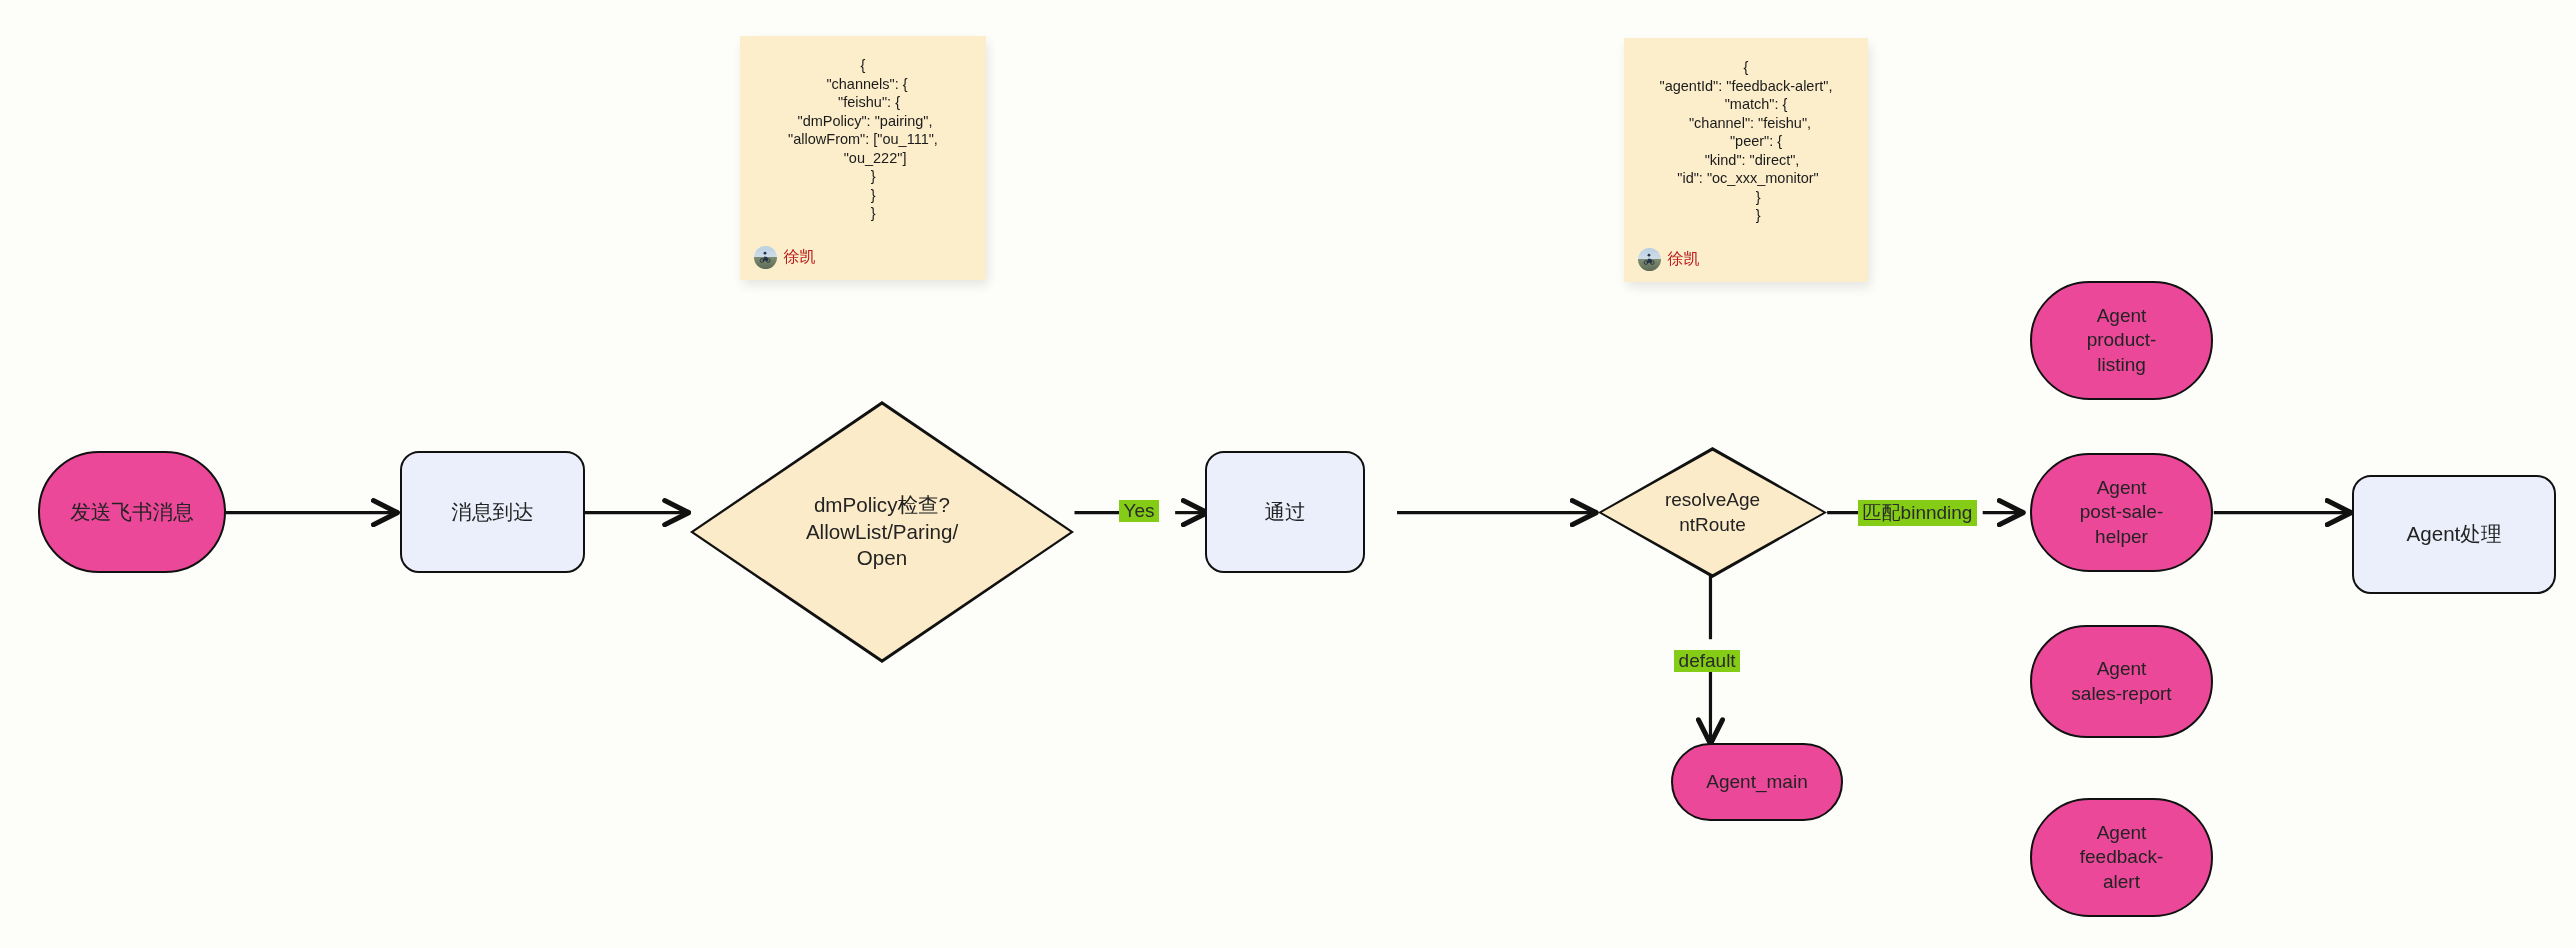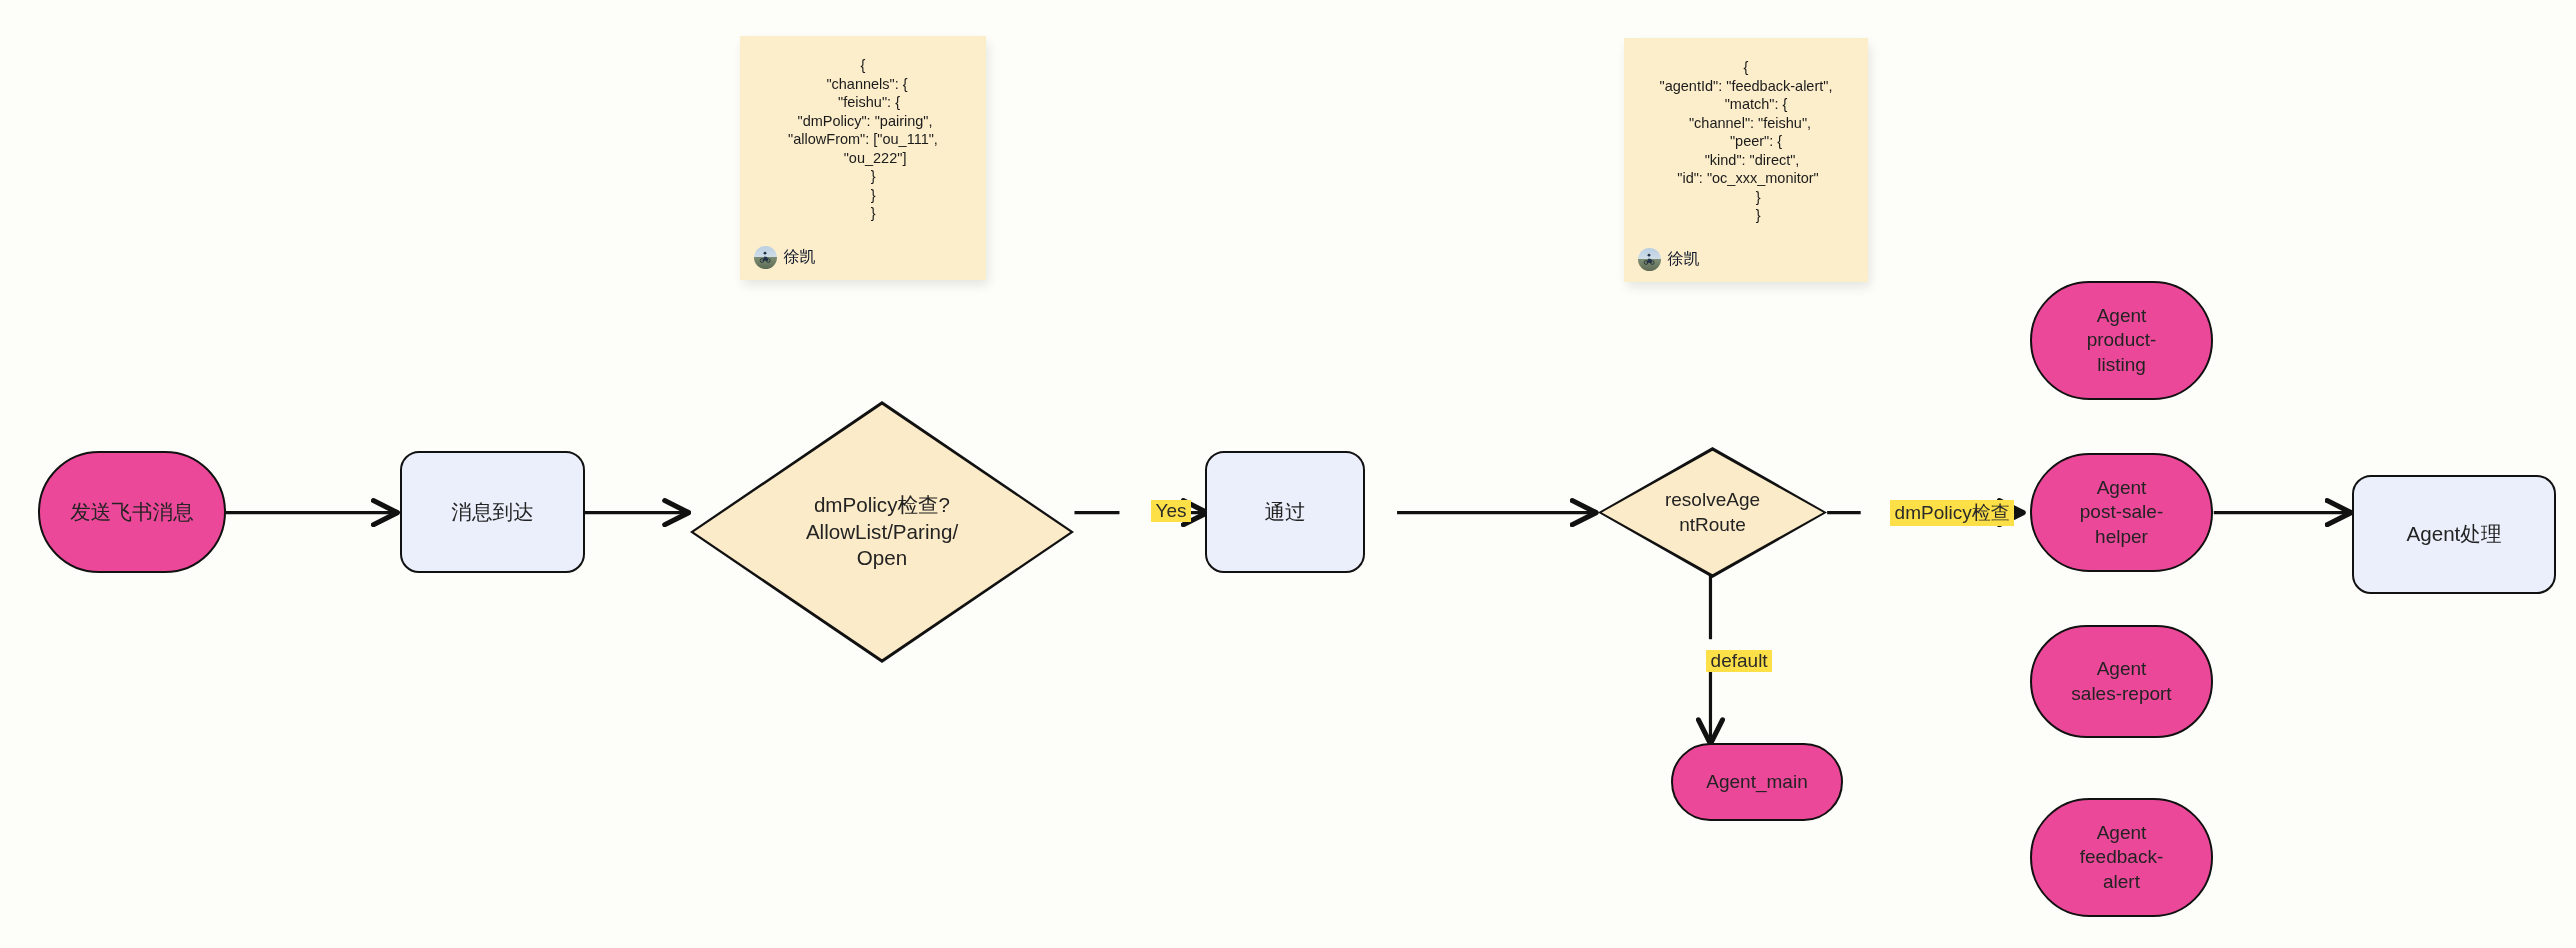--- a/index.html
+++ b/index.html
@@ -57,21 +57,21 @@
     background: linear-gradient(#b9cfe2 0%, #cfdce7 46%, #7e8e74 47%, #5e6b55 100%);
   }
   .avatar .rider {
     position: absolute;
     left: 50%; top: 48%;
     transform: translate(-50%,-50%);
     width: 13px; height: 13px;
   }
   .author-name {
     font-size: 16px;
-    color: #0f172a;
+    color: #b91c1c;
   }
 
   
   .node {
     position: absolute;
     box-sizing: border-box;
     display: flex;
     align-items: center;
     justify-content: center;
     text-align: center;
@@ -116,23 +116,22 @@
     z-index: 2;
     white-space: pre-line;
   }
 
   
   .edge-label {
     position: absolute;
     font-size: 19px;
     color: #2a2a2a;
     white-space: nowrap;
-    background: #fde047;
+    background: #84cc16;
     padding: 0 4.6px;
-    margin-left: 32px;
   }
 </style>
 </head>
 <body>
 
 <div id="canvas">
 
   <svg class="edges" viewBox="0 0 3378 1244">
     <defs>
       <marker id="arrow" viewBox="0 0 12 12" refX="10" refY="6" markerWidth="9" markerHeight="9" orient="auto-start-reverse">
@@ -265,21 +264,21 @@
 
   <div class="node rect" style="left:2352px; top:475px; width:204px; height:119px;">
     <span class="node-label" style="font-size:20.6px;">Agent处理</span>
   </div>
 
   <div class="edge-label" style="left:1119px; top:500px;">
     <span>Yes</span>
   </div>
 
   <div class="edge-label" style="left:1858px; top:500px;">
-    <span>dmPolicy检查</span>
+    <span>匹配binnding</span>
   </div>
 
   <div class="edge-label" style="left:1674px; top:650px;">
     <span>default</span>
   </div>
 
 </div>
 
 
 </body></html>

